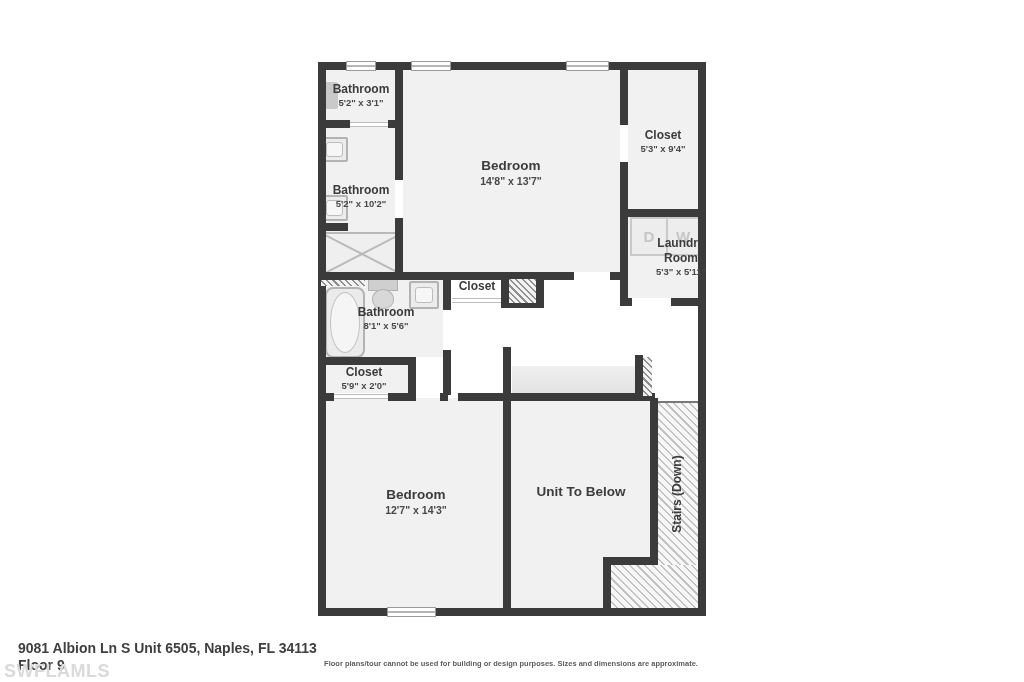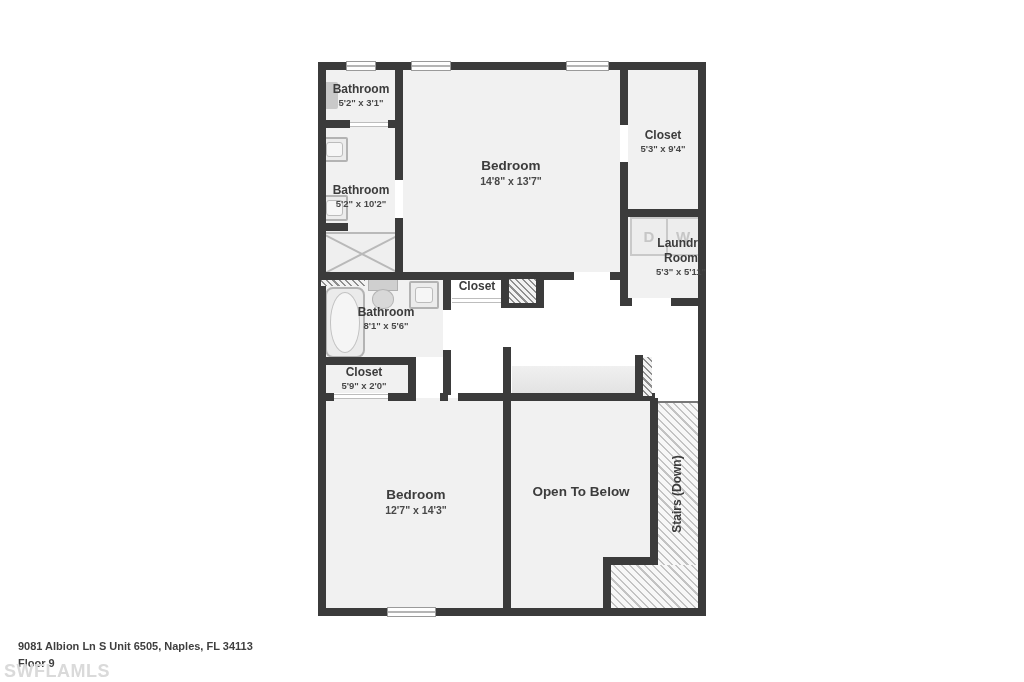--- a/index.html
+++ b/index.html
@@ -30,21 +30,21 @@
     display:flex;align-items:center;justify-content:center;
     color:#c6c6c6;font-weight:bold;font-size:15px;}
   .room-label{position:absolute;z-index:7;transform:translate(-50%,-50%);
     text-align:center;color:#3c3c3c;white-space:nowrap;line-height:1.25;}
   .rname{font-weight:bold;font-size:12px;}
   .rdims{font-weight:bold;font-size:9.5px;color:#484848;}
   .big .rname{font-size:13.5px;}
   .big .rdims{font-size:10.5px;}
   .wrap{white-space:normal;width:66px;}
   .rot{transform:translate(-50%,-50%) rotate(-90deg);}
-  .addr{position:absolute;z-index:8;font-size:11px;font-weight:bold;color:#3f3f3f;}
+  .addr{position:absolute;z-index:8;font-size:14px;font-weight:bold;color:#3f3f3f;}
   .watermark{position:absolute;z-index:8;font-size:18px;font-weight:bold;color:#dadada;letter-spacing:.5px;}
   .disclaimer{position:absolute;z-index:8;font-size:7.5px;font-weight:bold;color:#5d5d5d;transform:translateX(-50%);}
 </style>
 </head>
 <body>
 
 <div class="stage">
 
   <div class="fill" style="left:326px;top:70px;width:69px;height:52px"></div>
   <div class="fill" style="left:326px;top:122px;width:69px;height:150px"></div>
@@ -151,23 +151,24 @@
   </div>
   <div class="room-label" style="left:364px;top:378px">
     <div class="rname">Closet</div>
     <div class="rdims">5'9" x 2'0"</div>
   </div>
   <div class="room-label big" style="left:416px;top:502px">
     <div class="rname">Bedroom</div>
     <div class="rdims">12'7" x 14'3"</div>
   </div>
   <div class="room-label big" style="left:581px;top:492px">
-    <div class="rname">Open To Below</div>
+    <div class="rname">Unit To Below</div>
   </div>
   <div class="room-label rot" style="left:677px;top:494px">
     <div class="rname">Stairs (Down)</div>
   </div>
 
   <div class="addr" style="left:18px;top:640px">9081 Albion Ln S Unit 6505, Naples, FL 34113</div>
   <div class="addr" style="left:18px;top:657px">Floor 9</div>
   <div class="watermark" style="left:4px;top:661px">SWFLAMLS</div>
+  <div class="disclaimer" style="left:511px;top:659px">Floor plans/tour cannot be used for building or design purposes. Sizes and dimensions are approximate.</div>
 
 </div>
 
 </body></html>

